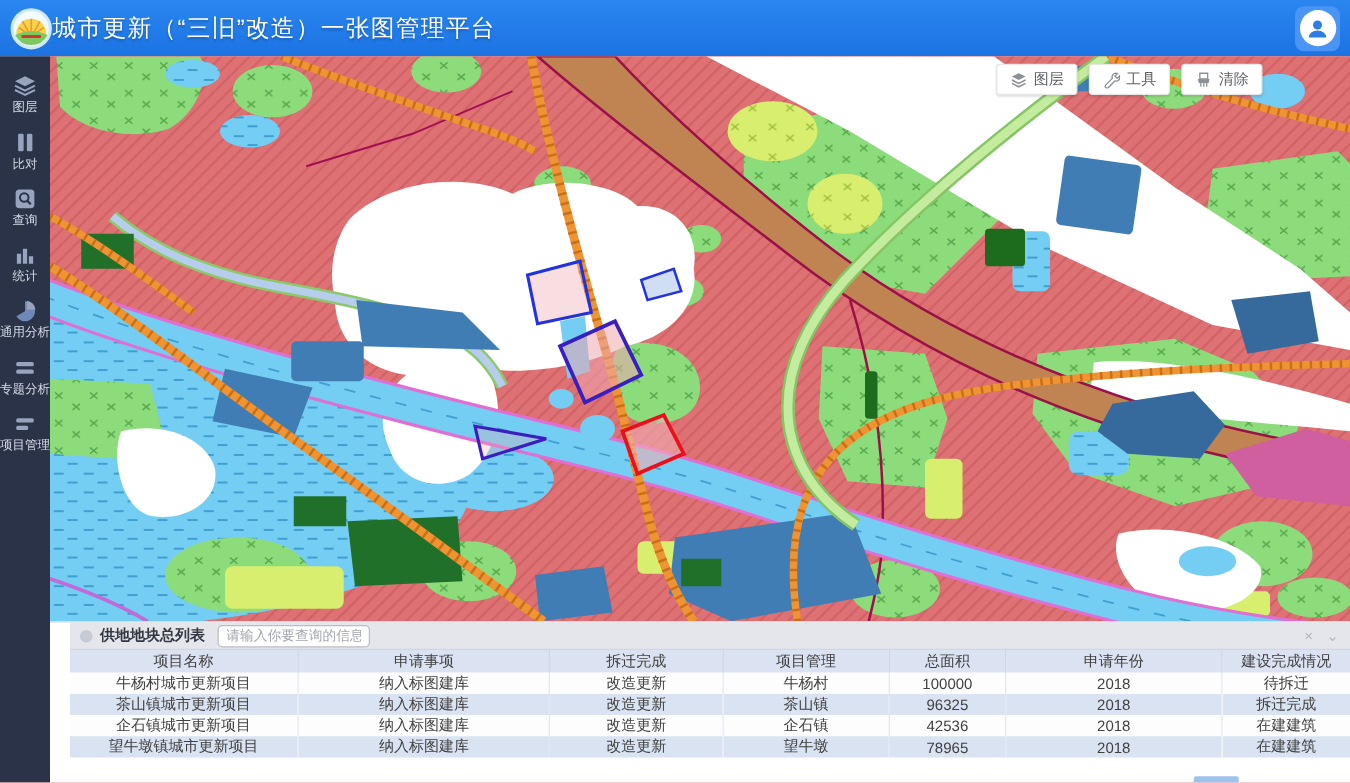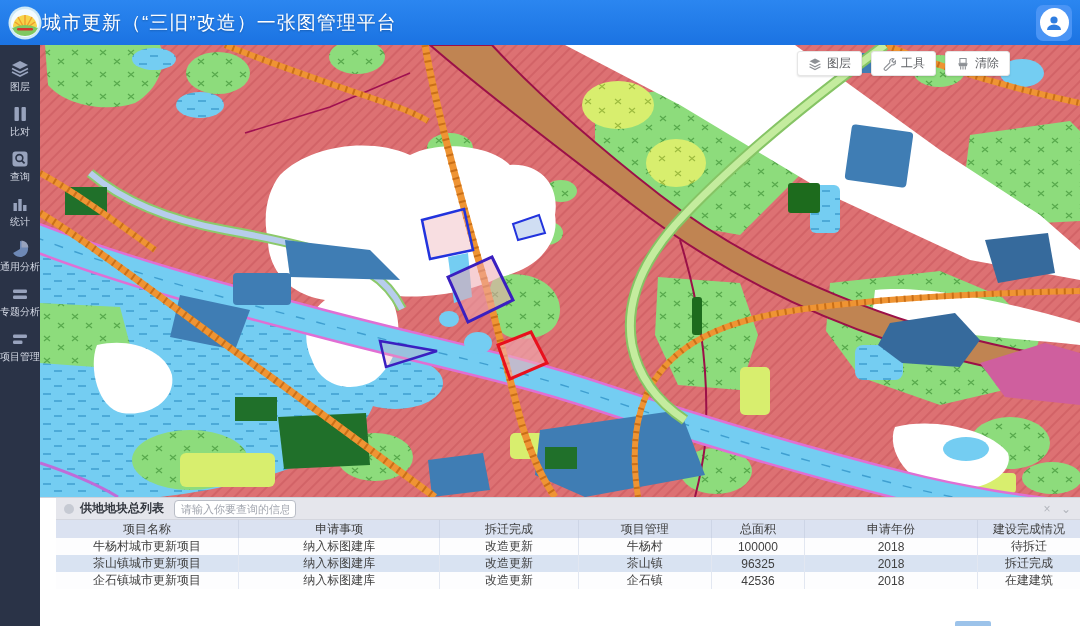--- a/index.html
+++ b/index.html
@@ -343,19 +343,28 @@
               </tr>
               <tr>
                 <td>企石镇城市更新项目</td>
                 <td>纳入标图建库</td>
                 <td>改造更新</td>
                 <td>企石镇</td>
                 <td>42536</td>
                 <td>2018</td>
                 <td>在建建筑</td>
               </tr>
+              <tr>
+                <td>望牛墩镇城市更新项目</td>
+                <td>纳入标图建库</td>
+                <td>改造更新</td>
+                <td>望牛墩</td>
+                <td>78965</td>
+                <td>2018</td>
+                <td>在建建筑</td>
+              </tr>
             </tbody>
         </table>
         <div class="page-sliver"></div>
       </div>
     </div>
   </div>
 </div>
 
 </body></html>

